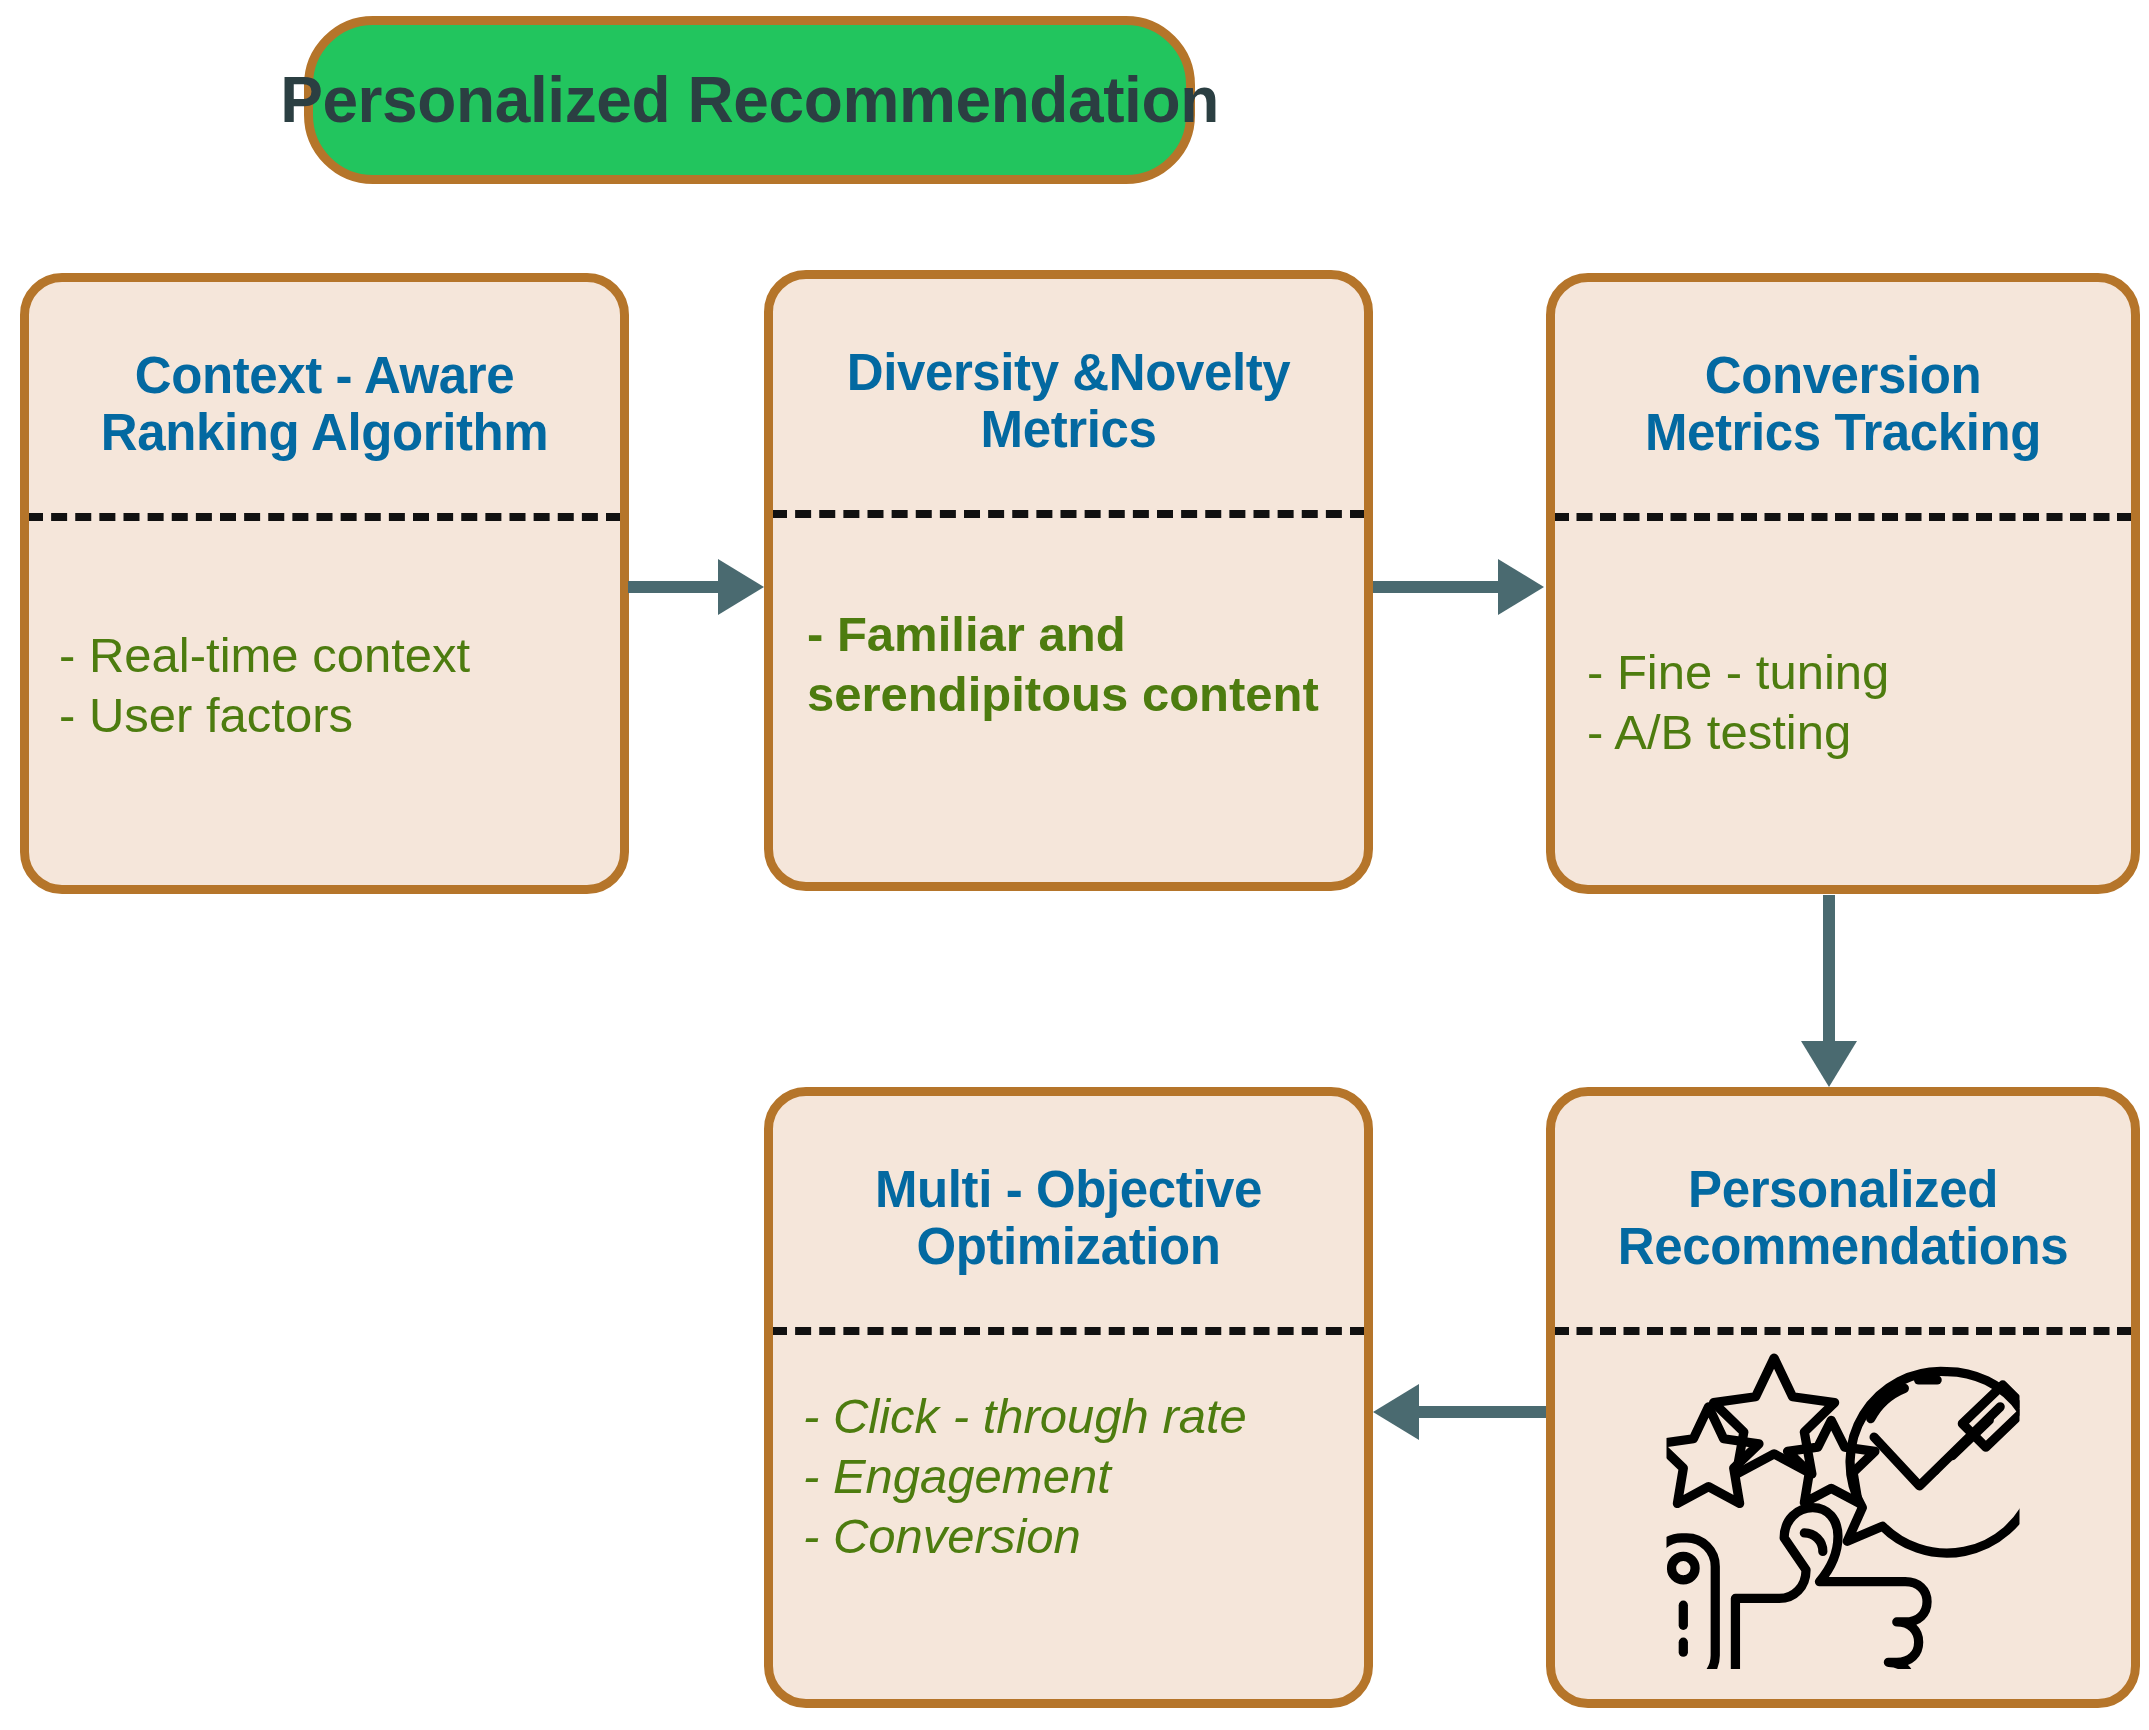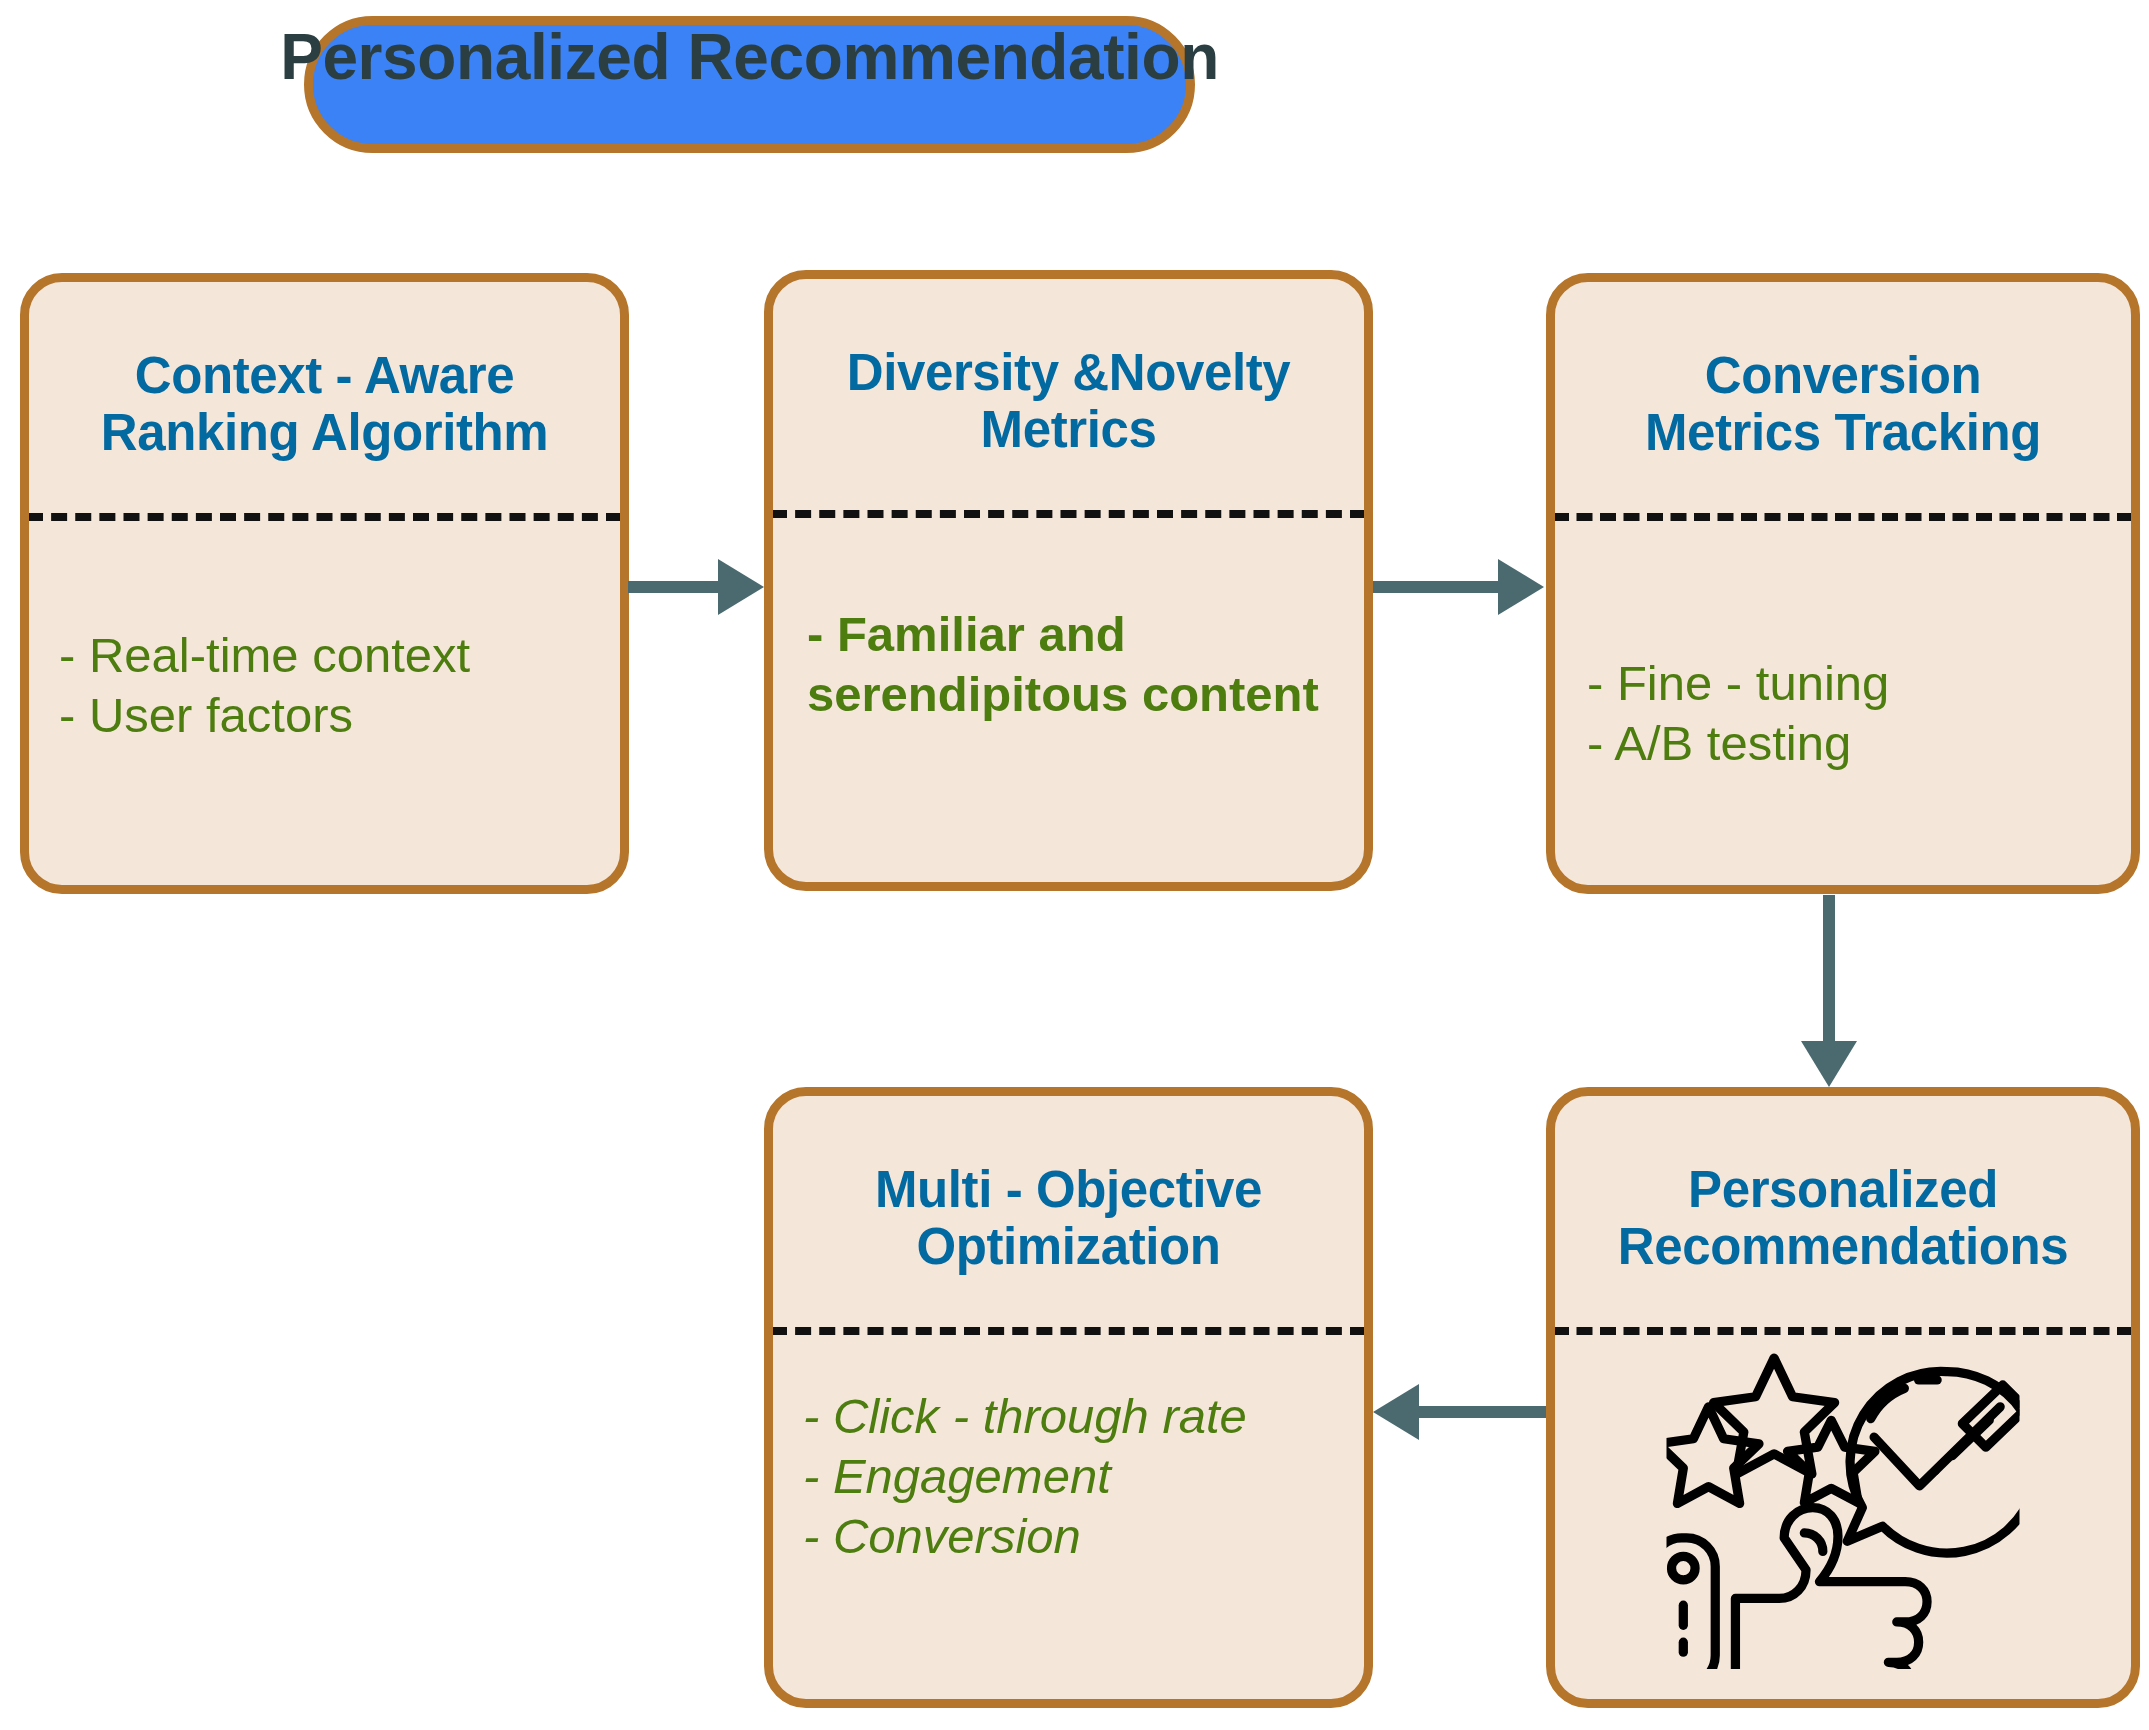--- a/index.html
+++ b/index.html
@@ -14,27 +14,27 @@
     font-family: "Liberation Sans", "DejaVu Sans", sans-serif;
     overflow: hidden;
   }
 
   
   .title-pill {
     position: absolute;
     left: 304px;
     top: 16px;
     width: 891px;
-    height: 137px;
-    box-sizing: border-box;
-    background: #3b82f6;
+    height: 168px;
+    box-sizing: border-box;
+    background: #22c55e;
     border: 9.7px solid #b5752a;
     border-radius: 69px;
     display: flex;
-    align-items: flex-start;
+    align-items: center;
     justify-content: center;
   }
   .title-pill .title-text {
     font-size: 64px;
     font-weight: bold;
     color: #2b3f42;
     letter-spacing: -0.4px;
     line-height: 1;
     white-space: nowrap;
   }
@@ -180,21 +180,21 @@
     <div class="body-line">-  Familiar and serendipitous content</div>
   </div>
 </div>
 
 <div class="node" id="node-metrics">
   <div class="node-head" style="height:221px;">
     <div class="head-line">Conversion</div>
     <div class="head-line">Metrics Tracking</div>
   </div>
   <div class="divider" style="top:231px;"></div>
-  <div class="node-body" style="top:372px;padding-left:32px;">
+  <div class="node-body" style="top:361px;padding-left:32px;">
     <div class="body-line">- Fine - tuning</div>
     <div class="body-line">- A/B testing</div>
   </div>
 </div>
 
 <div class="node" id="node-multi">
   <div class="node-head" style="height:221px;">
     <div class="head-line">Multi - Objective</div>
     <div class="head-line">Optimization</div>
   </div>

